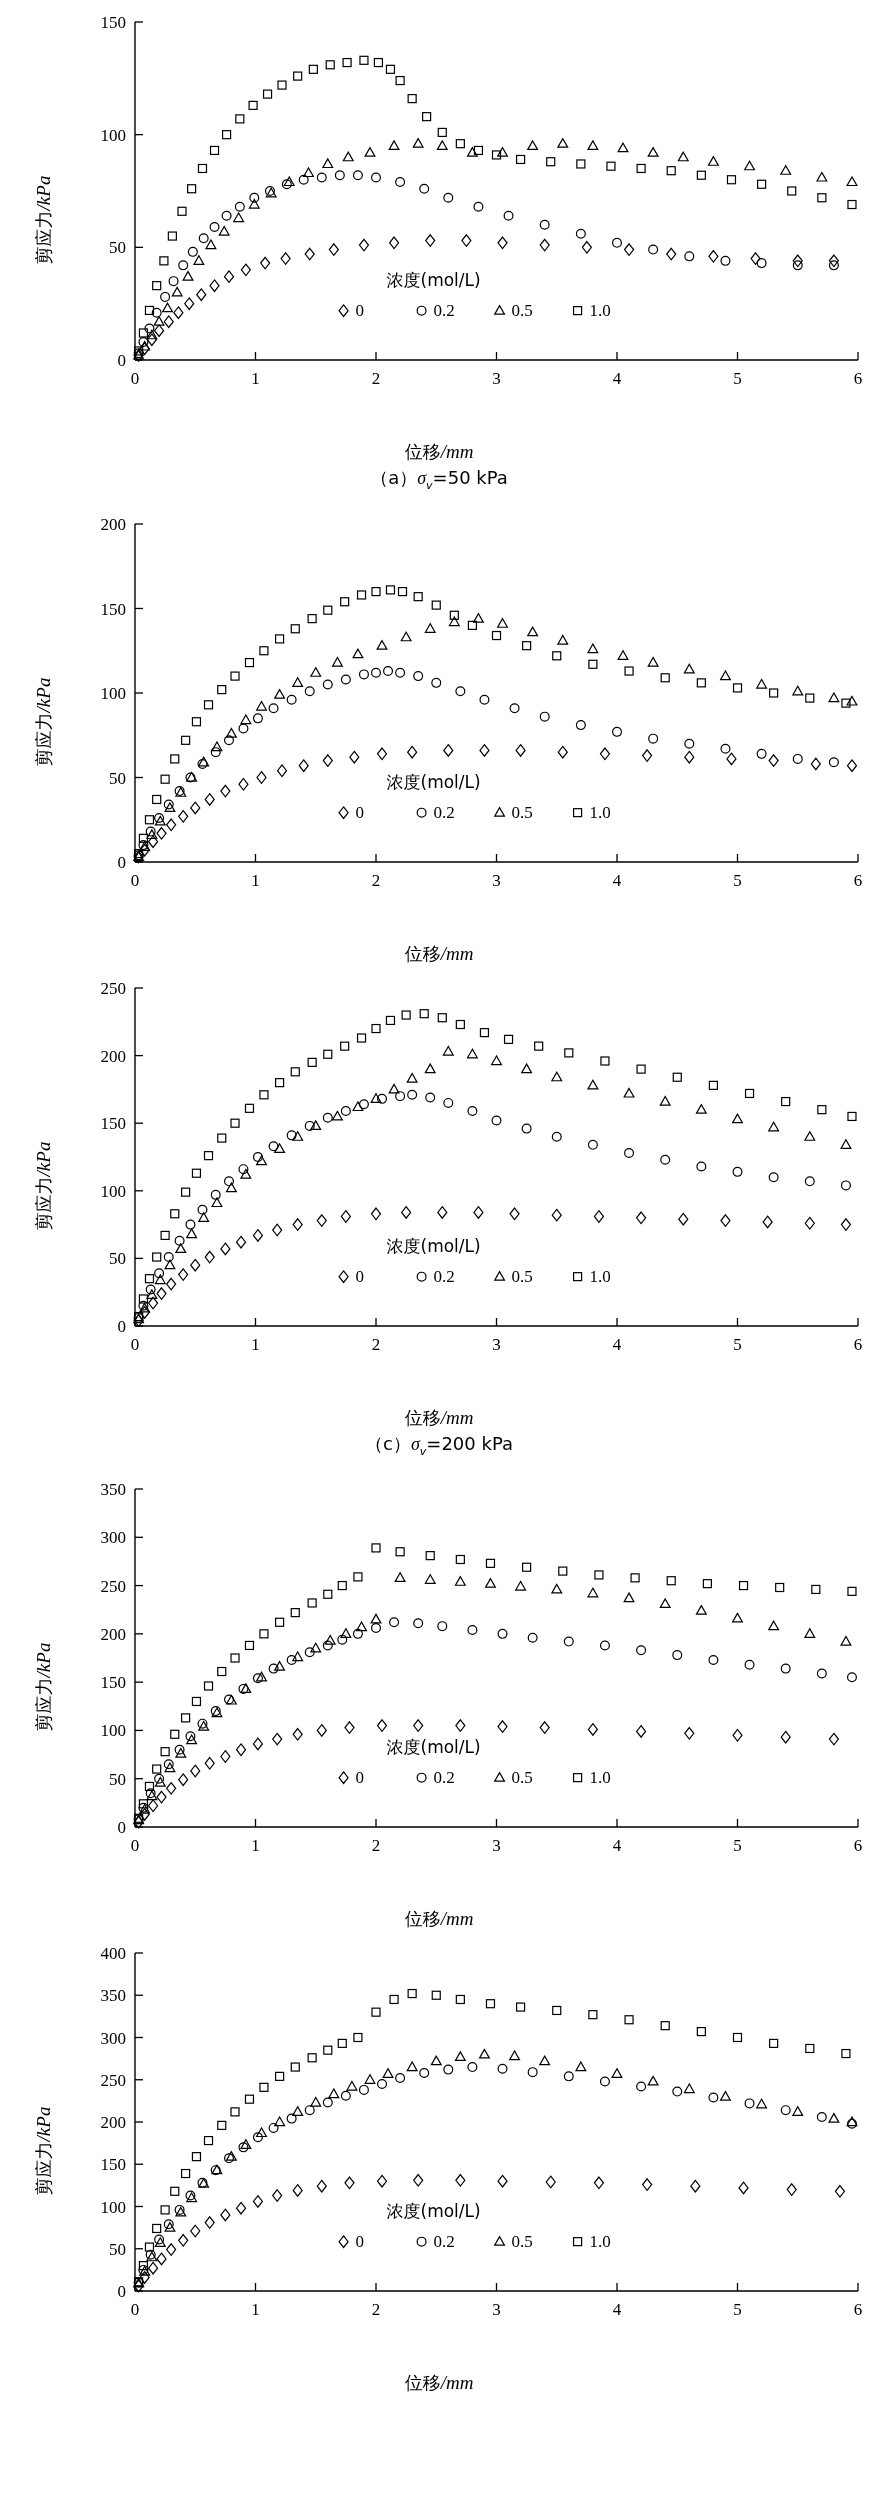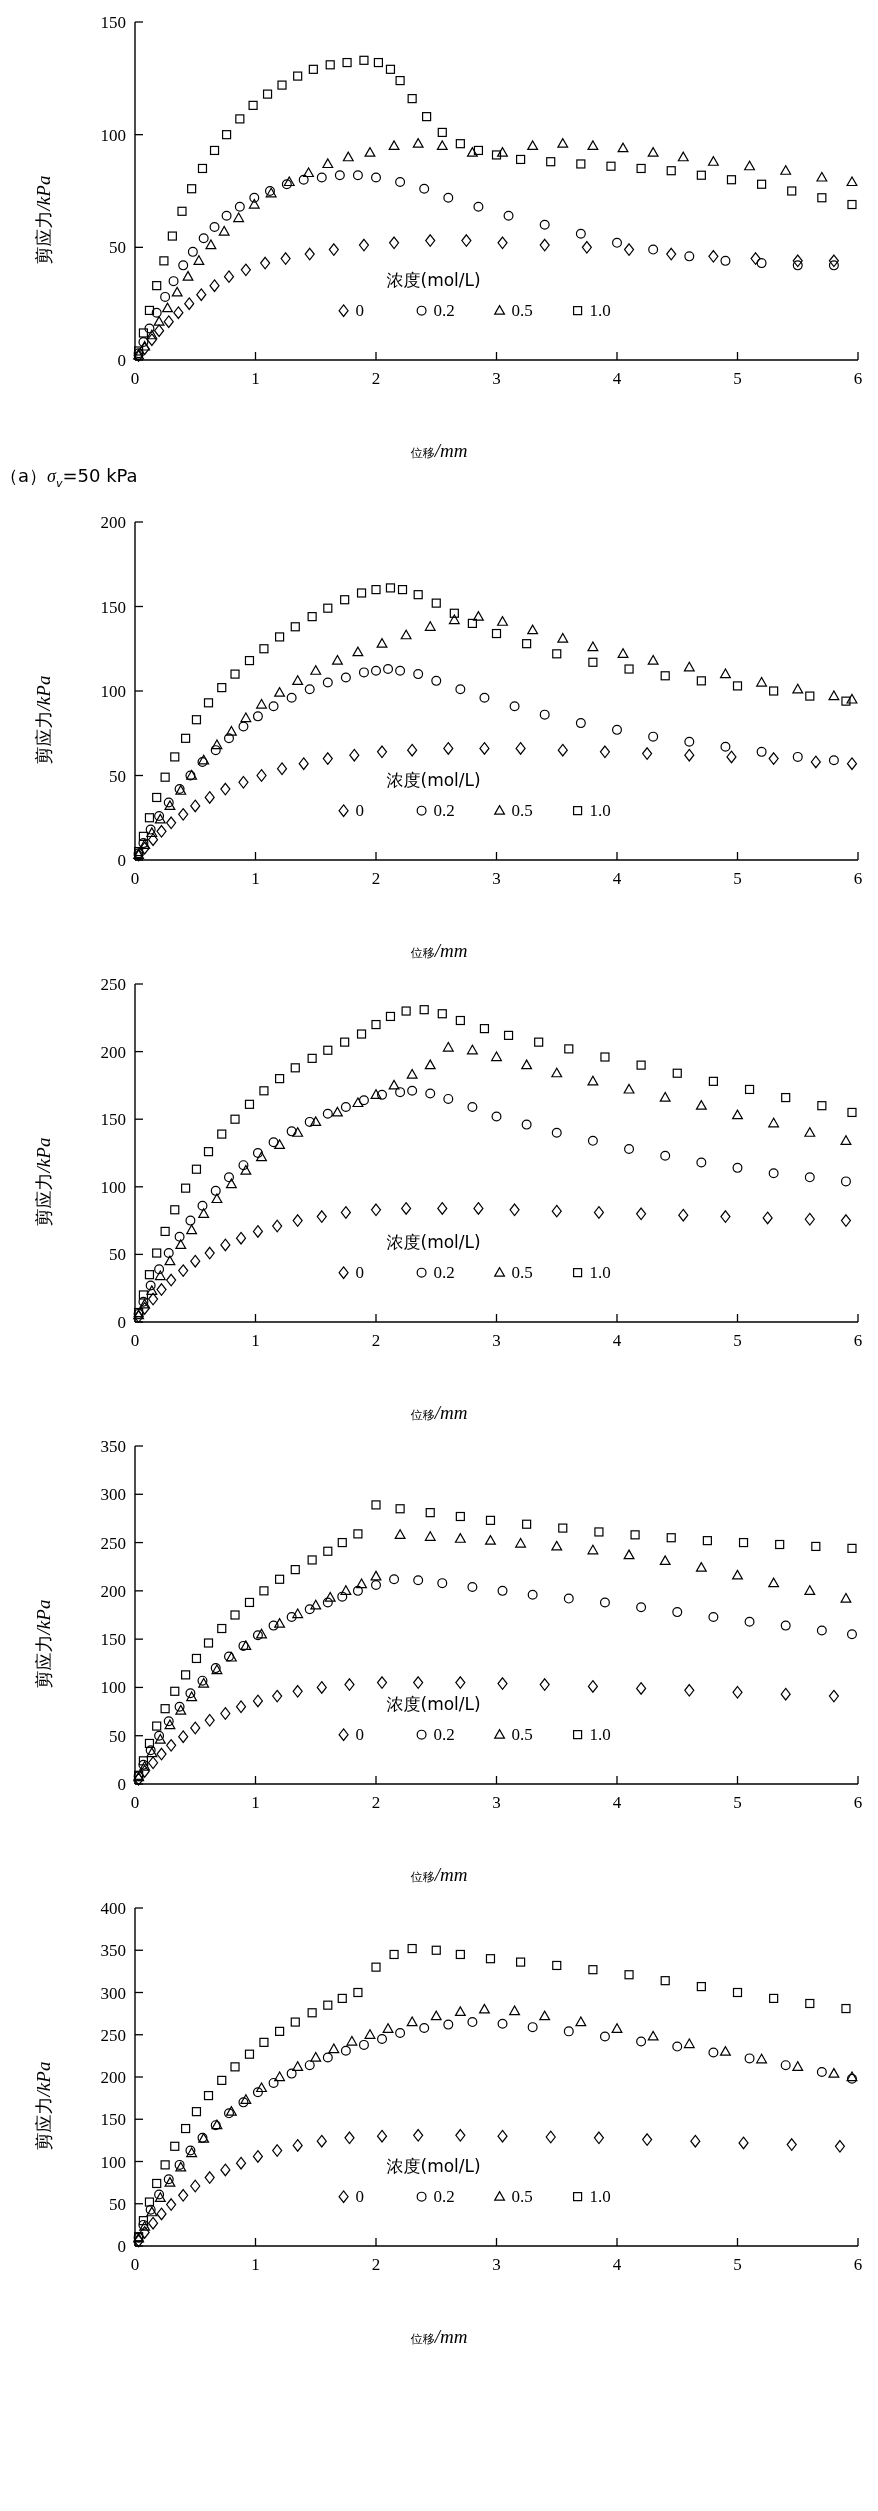--- a/index.html
+++ b/index.html
@@ -18,22 +18,23 @@
     font-family:"Liberation Serif",serif;
     font-style:italic;
   }
   .ylabel .cjk{font-style:normal;font-family:"DejaVu Sans",sans-serif;font-size:18px;}
   .xlabel{
     text-align:center;
     font-size:19px;
     font-style:italic;
     font-family:"Liberation Serif",serif;
   }
-  .xlabel .cjk{font-style:normal;font-family:Liberation Sans, sans-serif;font-size:12px;}
+  .xlabel .cjk{font-style:normal;font-family:Liberation Sans, sans-serif;font-size:18px;}
   .caption{
+    text-align:center;
     font-size:18px;
     font-family:"DejaVu Sans",sans-serif;
     margin-top:2px;
     margin-bottom:10px;
   }
   .caption .it{font-family:"Liberation Serif",serif;font-style:italic;}
   .caption sub{font-size:11px;font-style:italic;}
   svg{display:block;}
   text{font-family:"Liberation Serif",serif;}
   .tick{font-size:17px;}
@@ -623,20 +624,23 @@
           <text x="433.59000000000003" y="315.64" class="legenditem">0.2</text>
           <polygon points="499.59000000000003,305.59999999999997 494.718,314.168 504.46200000000005,314.168" fill="none" stroke="#000" stroke-width="1.2"></polygon>
           <text x="511.59000000000003" y="315.64" class="legenditem">0.5</text>
           <rect x="573.59" y="306.64" width="8" height="8" fill="none" stroke="#000" stroke-width="1.2"></rect>
           <text x="589.59" y="315.64" class="legenditem">1.0</text>
         </svg>
     </div>
     <div class="xlabel">
       <span class="cjk">位移</span><span>/mm</span>
     </div>
+    <div class="caption">
+      <span>（c）</span><span class="it">σ</span><sub>v</sub><span>=200 kPa</span>
+    </div>
   </div>
 
   <div class="panel">
     <div class="plotwrap">
       <div class="ylabel">
         <span class="cjk">剪应力</span><span>/kPa</span>
       </div>
       <svg id="svg-d" width="878" height="440">
           <g>
             <line x1="135" y1="22" x2="135" y2="360" stroke="#000" stroke-width="1.4"></line>

